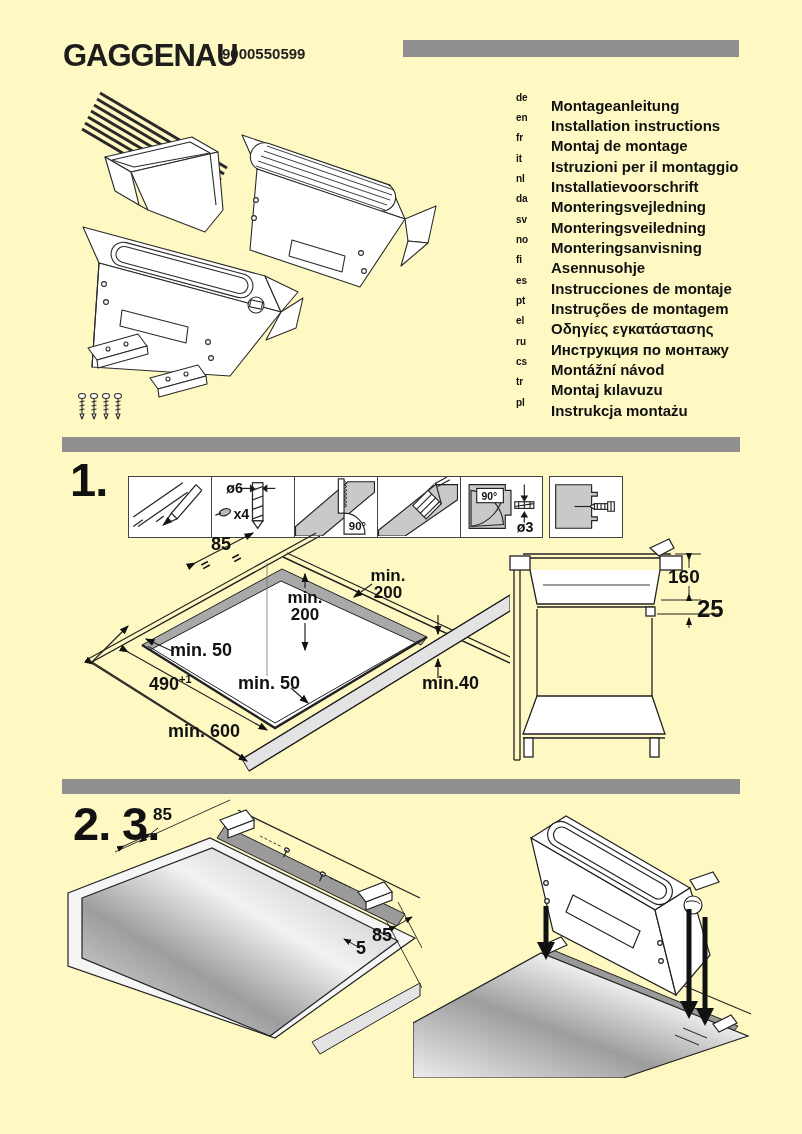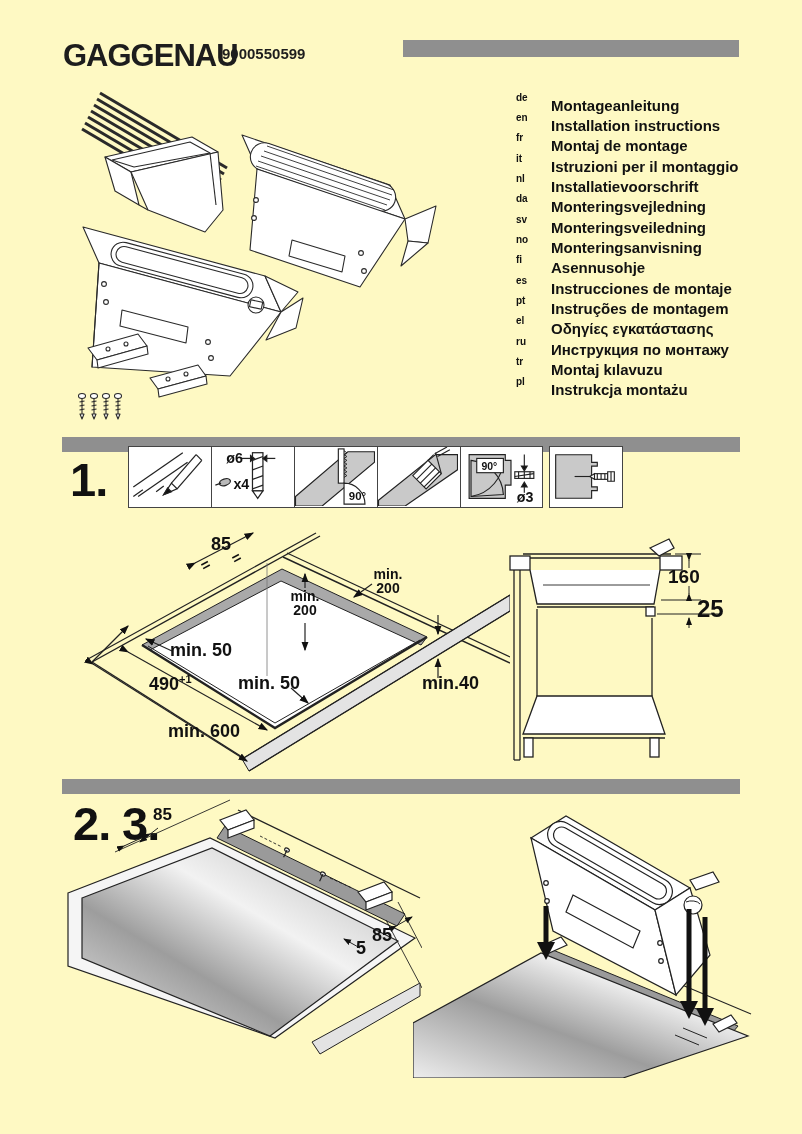--- a/index.html
+++ b/index.html
@@ -11,30 +11,30 @@
   #docnum{left:222px;top:45px;font-size:15px;font-weight:700;color:#1d1d1d;}
   .graybar{background:#8f8f8f;}
   
   #langs{left:516px;top:87px;}
   .langrow{display:flex;height:20.35px;align-items:center;}
   .langrow .code{width:35px;font-size:10px;font-weight:700;}
   .langrow .lbl{font-size:15px;font-weight:700;margin-top:16px;}
   
   .stepnum{font-size:47px;font-weight:800;letter-spacing:-1px;color:#111;line-height:1;}
   
-  #strip{left:128px;top:446px;display:flex;border-radius:14px;}
+  #strip{left:128px;top:476px;display:flex;border-radius:14px;}
   .cell{width:83px;height:62px;border:1.6px solid #444;box-sizing:border-box;background:#fff;
         border-right:none;}
   .cell:nth-child(5){border-right:1.6px solid #444;}
   .cell.last{margin-left:6px;width:74px;border:1.6px solid #444;}
   .cell svg{display:block;}
   svg text{font-family:"Liberation Sans","DejaVu Sans",sans-serif;font-weight:700;fill:#111;}
   
   .dim{position:absolute;font-weight:700;font-size:18px;color:#111;white-space:nowrap;}
-  .dim2{position:absolute;font-weight:700;font-size:14px;color:#111;white-space:pre-line;
+  .dim2{position:absolute;font-weight:700;font-size:17px;color:#111;white-space:pre-line;
         text-align:center;line-height:1.02;}
   .eq{position:absolute;font-weight:700;font-size:15px;color:#111;transform:rotate(-28deg);}
   sup{font-size:11px;vertical-align:super;}
   .ln{stroke:#222;fill:none;}
 </style>
 </head>
 <body>
 
 <div id="page">
 
@@ -196,20 +196,24 @@
       </div>
     <div class="langrow">
         <span class="code">el</span>
         <span class="lbl">Οδηγίες εγκατάστασης</span>
       </div>
     <div class="langrow">
         <span class="code">ru</span>
         <span class="lbl">Инструкция по монтажу</span>
       </div>
     <div class="langrow">
+        <span class="code">cs</span>
+        <span class="lbl">Montážní návod</span>
+      </div>
+    <div class="langrow">
         <span class="code">tr</span>
         <span class="lbl">Montaj kılavuzu</span>
       </div>
     <div class="langrow">
         <span class="code">pl</span>
         <span class="lbl">Instrukcja montażu</span>
       </div>
   </div>
 
   <div class="abs graybar" style="left:62px;top:437px;width:678px;height:15px;"></div>

